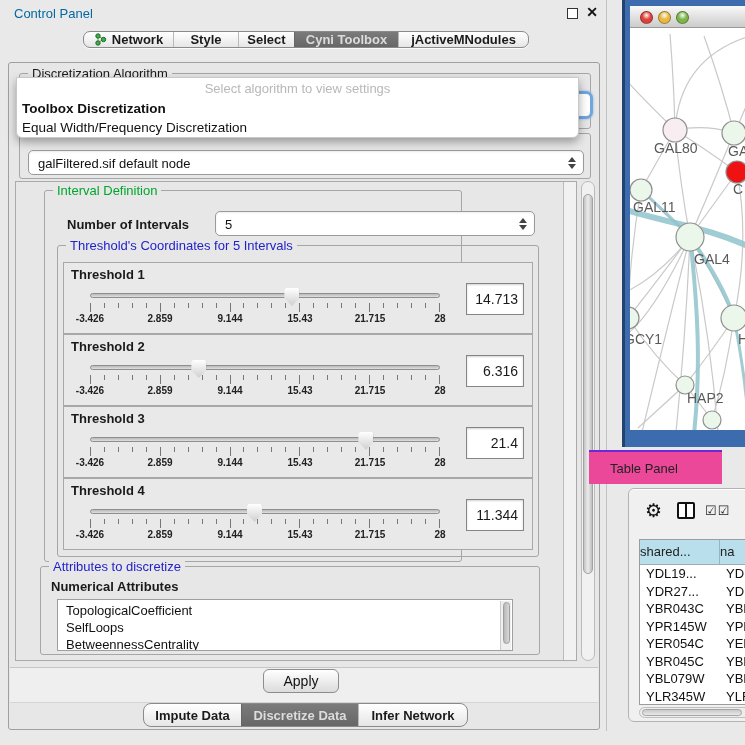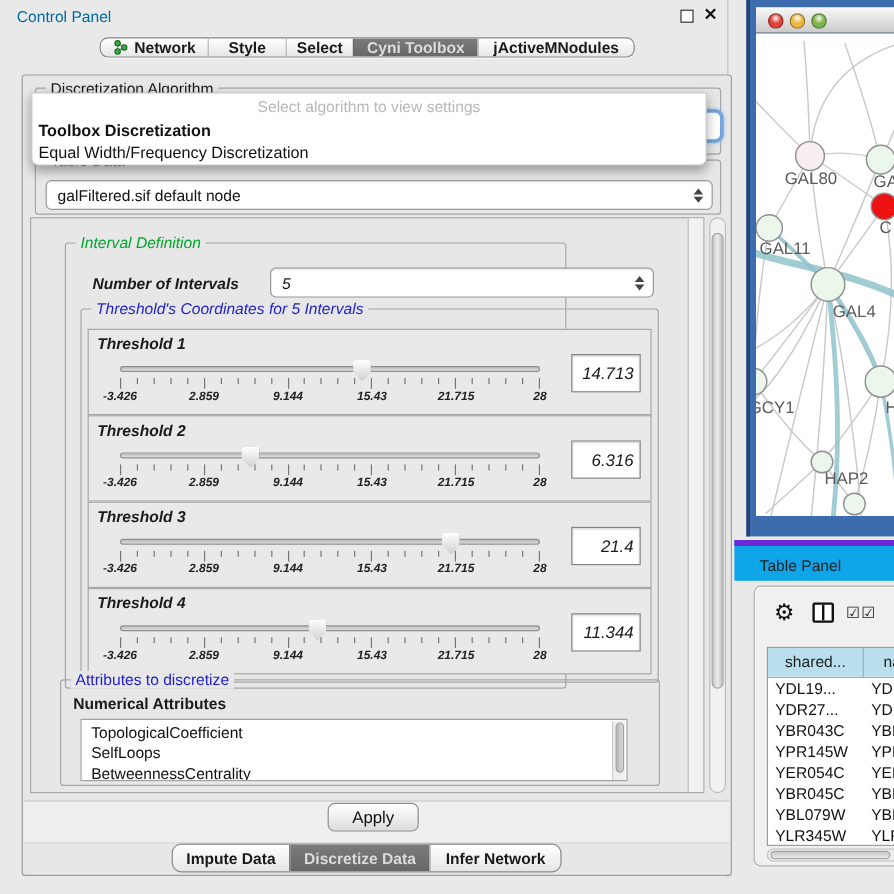--- a/index.html
+++ b/index.html
@@ -15,21 +15,21 @@
   .cp-titlebar { position:absolute; left:0; top:0; width:100%; height:26px; }
   .cp-title { position:absolute; left:14px; top:6px; font-size:13px; color:#0369a1; }
   .cp-float { position:absolute; right:28px; top:8px; width:11px; height:11px; border:1.5px solid #333; background:#fff; }
   .cp-close { position:absolute; right:8px; top:4px; font-size:14px; font-weight:bold; color:#111; }
 
   .tabbar { position:absolute; left:83px; top:31px; height:17px; display:flex; border:1px solid #8a8a8a; border-radius:7px; overflow:hidden; background:linear-gradient(#ffffff,#e6e6e6); box-shadow:0 1px 0 rgba(255,255,255,.8); }
   .tab { display:flex; align-items:center; justify-content:center; gap:5px; font-weight:bold; font-size:13px; color:#1a1a1a; border-left:1px solid #b9b9b9; cursor:default; }
   .tab:first-child { border-left:none; }
   .tab.selected { background:linear-gradient(#7b7b7b,#676767); color:#dcdcdc; border-left-color:#676767; }
 
-  .main-box { position:absolute; left:8px; top:62px; width:592px; height:668px; background:#e7e7e7; border:1px solid #9f9f9f; border-radius:3px;margin-left:10px; }
+  .main-box { position:absolute; left:8px; top:62px; width:592px; height:668px; background:#e7e7e7; border:1px solid #9f9f9f; border-radius:3px; }
 
   .group { position:absolute; border:1px solid #a6a6a6; border-radius:3px; }
   .group > .gtitle { position:absolute; top:-8px; left:8px; background:#e7e7e7; padding:0 4px; font-size:13px; }
   .gtitle.green { color:#00a62c; }
   .gtitle.blue { color:#2222cc; }
 
   .algo-group { left:10px; top:10px; width:572px; height:56px; }
   .focus-ring { position:absolute; left:552px; top:28px; width:32px; height:28px; border:3px solid #72a5dc; border-radius:7px; background:#fff; box-shadow:0 0 3px #8fb8e4; z-index:5; }
   .algo-popup { position:absolute; left:7px; top:14px; width:563px; height:61px; background:#fff; border:1px solid #c9c9c9; border-radius:0 0 6px 6px; box-shadow:0 4px 10px rgba(0,0,0,.35); z-index:6; }
   .popup-prompt { height:21px; line-height:21px; text-align:center; color:#b8b8b8; font-size:13px; }
@@ -38,21 +38,21 @@
 
   .tabledata-group { left:10px; top:70px; width:572px; height:46px; }
 
   .combo { position:absolute; background:#fff; border:1px solid #9a9a9a; border-radius:5px; box-shadow:inset 0 1px 2px rgba(0,0,0,.08); }
   .combo .val { position:absolute; left:9px; top:50%; transform:translateY(-50%); font-size:13px; color:#111; white-space:nowrap; }
   .stepper { position:absolute; right:6px; top:50%; transform:translateY(-50%); width:9px; height:12px; }
   .stepper:before { content:""; position:absolute; left:0; top:0; border-left:4.5px solid transparent; border-right:4.5px solid transparent; border-bottom:5px solid #444; }
   .stepper:after { content:""; position:absolute; left:0; bottom:0; border-left:4.5px solid transparent; border-right:4.5px solid transparent; border-top:5px solid #444; }
 
   .viewport { position:absolute; left:6px; top:118px; width:562px; height:480px; border:1px solid #aaa; background:#e7e7e7; }
-  .interval-group { left:28px; top:20px; width:418px; height:372px;font-style:italic; }
+  .interval-group { left:28px; top:8px; width:418px; height:372px; }
   .noi-label { position:absolute; left:22px; top:26px; font-weight:bold; }
   .thr-group { left:12px; top:54px; width:482px; height:312px; }
 
   .thr-box { position:absolute; left:5px; width:470px; height:72px; border:1px solid #a8a8a8; background:#e9e9e9; }
   .thr-label { position:absolute; left:7px; top:4px; font-weight:bold; font-size:13px; }
   .trackwrap { position:absolute; left:26px; top:28px; width:350px; height:38px; }
   .track { position:absolute; left:0; top:2px; width:100%; height:5px; background:linear-gradient(#b9b9b9,#dfdfdf); border:1px solid #8f8f8f; border-radius:3px; }
   .thumb { position:absolute; top:-6px; width:15px; height:18px; background:linear-gradient(#ffffff,#cfcfcf); clip-path:polygon(10% 0,90% 0,100% 14%,100% 55%,50% 100%,0 55%,0 14%); filter:drop-shadow(0 0 1px #777); }
   .ticks { position:absolute; left:0; top:12px; width:100%; height:10px; display:flex; justify-content:space-between; align-items:flex-start; }
   .tick { width:1px; height:5px; background:#777; }
@@ -77,31 +77,31 @@
 
   .bottom-tabbar { position:absolute; left:143px; top:703px; height:24px; display:flex; border:1px solid #8a8a8a; border-radius:8px; overflow:hidden; background:linear-gradient(#ffffff,#e6e6e6); z-index:3; }
 
   
   .net-window { position:absolute; left:622px; top:0; width:130px; height:447px; background:#3d6cae; border-left:3px solid #24426f; }
   .net-titlebar { position:absolute; left:5px; right:0; top:6px; height:22px; background:linear-gradient(#f9f9f9,#cbcbcb); border-bottom:1px solid #9a9a9a; }
   .tl { position:absolute; top:4.5px; width:13px; height:13px; border-radius:50%; }
   .net-canvas { position:absolute; left:5px; right:0; top:28px; bottom:17px; background:#fff; overflow:hidden; }
   .net-canvas svg text { font-family:"Liberation Sans",sans-serif; font-size:14px; fill:#5a5a5a; }
 
-  .tp-header { position:absolute; left:612px; top:450px; width:133px; height:34px; background:#0ea5e9; border-top:5px solid #6d28d9; }
+  .tp-header { position:absolute; left:589px; top:450px; width:133px; height:34px; background:#ec4899; border-top:2px solid #6d28d9; }
   .tp-title { position:absolute; left:21px; top:9px; font-size:13px; color:#222; }
   .tp-card { position:absolute; left:628px; top:488px; width:124px; height:234px; background:#f0f0f0; border:1px solid #b3b3b3; border-radius:6px; box-shadow:inset 0 1px 0 #fff; }
   .tp-toolbar { position:absolute; left:0; top:0; width:100%; height:46px; }
   .gear { position:absolute; left:16px; top:10px; font-size:19px; color:#111; }
   .colicon { position:absolute; left:48px; top:13px; width:18px; height:17px; border:2px solid #111; background:#fff; border-radius:2px; }
   .colicon:before { content:""; position:absolute; left:6px; top:0; width:2px; height:13px; background:#111; }
   .checks { position:absolute; left:76px; top:14px; font-size:13px; color:#222; letter-spacing:1px; }
   .tp-table { position:absolute; left:10px; top:50px; width:130px; height:166px; border:1px solid #9c9c9c; background:#fff; overflow:hidden; }
   .tp-hrow { display:flex; height:25px; border-bottom:1px solid #9aacb5; }
-  .tp-hcell { background:#b9dfec; border-right:1px solid #93b6c4; font-size:13px; color:#222; text-align:center; line-height:24px; overflow:hidden; white-space:nowrap; }
+  .tp-hcell { background:#b9dfec; border-right:1px solid #93b6c4; font-size:13px; color:#222; text-align:left; line-height:24px; overflow:hidden; white-space:nowrap; }
   .tp-row { display:flex; height:17.5px; }
   .tp-cell { font-size:13px; color:#111; line-height:17px; padding-left:6px; overflow:hidden; white-space:nowrap; }
   .c1 { width:80px; flex:none; }
   .c2 { flex:1; }
   .tp-hscroll { position:absolute; left:10px; top:218px; width:112px; height:11px; background:#ededed; border:1px solid #c0c0c0; border-radius:6px; }
   .tp-hscroll .thumb-h { position:absolute; left:2px; top:1px; width:100px; height:7px; border-radius:4px; background:linear-gradient(#c9c9c9,#e8e8e8); border:1px solid #a5a5a5; }
 
   .net-tab-icon { width:13px; height:13px; display:inline-block; }
 </style>
 </head>

